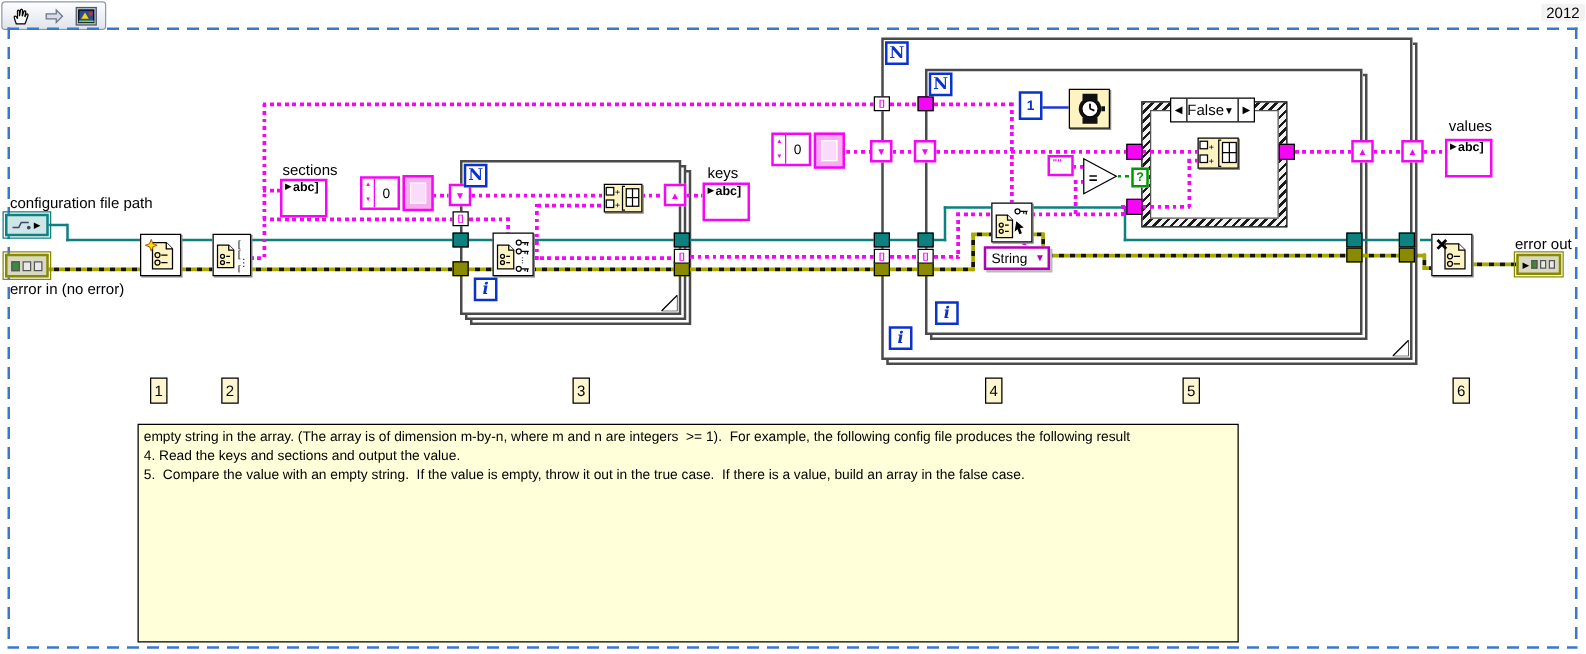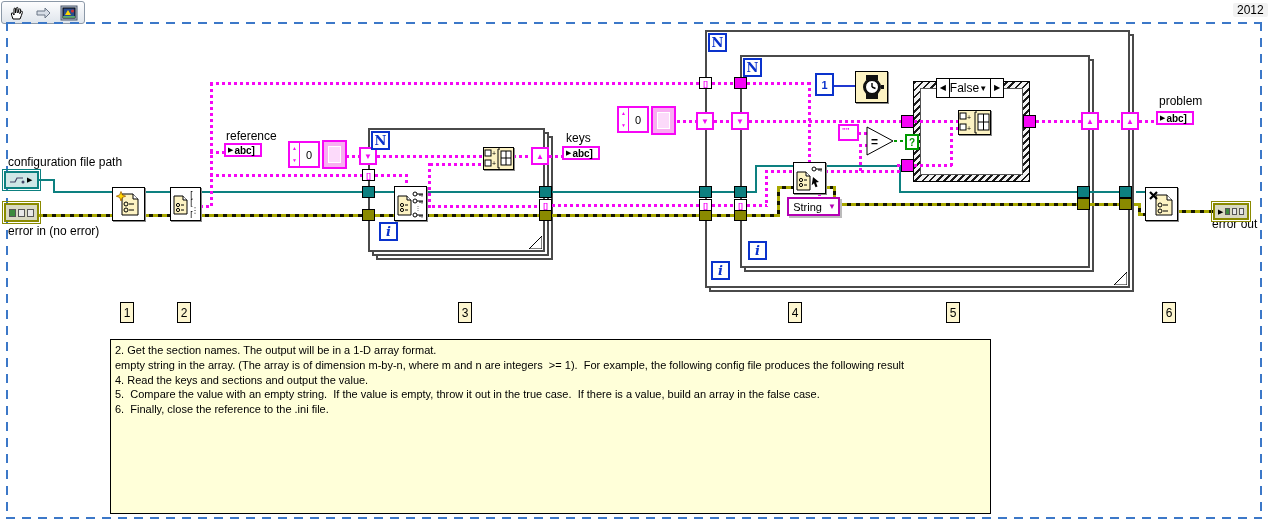--- a/index.html
+++ b/index.html
@@ -45,22 +45,22 @@
          font-size:10px;display:flex;align-items:center;justify-content:center;}
   
   .vi{position:absolute;background:#fff;border:1px solid #000;box-shadow:1px 1px 0 #888;
       display:flex;align-items:center;justify-content:center;box-sizing:border-box;}
   .const-num{position:absolute;box-sizing:border-box;border:2px solid #f606f6;background:#fff;display:flex;}
   .const-num .spin{width:9px;border-right:1px solid #f606f6;display:flex;flex-direction:column;}
   .const-num .spin span{flex:1;font-size:5px;color:#f606f6;text-align:center;line-height:10px;}
   .const-num .val{flex:1;font-size:11px;display:flex;align-items:center;justify-content:center;}
   .arr-cell{position:absolute;box-sizing:border-box;border:2px solid #f606f6;background:#f9aef2;padding:4px;}
   .arr-cell div{width:100%;height:100%;background:#fcdafa;border:1px solid #fff;box-sizing:border-box;}
-  .ind{position:absolute;box-sizing:border-box;height:14px;border:2px solid #f606f6;background:#fff;
-       display:flex;align-items:center;padding:0 2px;gap:1px;}
+  .ind{position:absolute;box-sizing:border-box;height:31px;border:2px solid #f606f6;background:#fff;
+       display:flex;align-items:flex-start;padding:0 2px;gap:1px;}
   .ind .caret{font-size:7px;}
   .ind .txt{font-size:10px;font-weight:bold;letter-spacing:0;}
   .cluster{position:absolute;box-sizing:border-box;border:2px solid #8a8a00;outline:1px solid #8a8a00;
            outline-offset:1px;background:#d9d9c2;display:flex;align-items:center;gap:2px;padding:0 3px;}
   .cluster .caret{font-size:7px;}
   .cluster i{display:block;width:6px;height:6px;border:1px solid #555;}
   .pathctl{position:absolute;box-sizing:border-box;border:2px solid #0d8080;outline:1px solid #0d8080;
            outline-offset:1px;background:#cfe6e6;display:flex;align-items:center;gap:2px;padding:0 3px;}
   .lbl{position:absolute;font-size:12px;white-space:nowrap;}
   .ring{position:absolute;box-sizing:border-box;border:2px solid #b400b4;background:#fff;display:flex;
@@ -412,54 +412,52 @@
     <span style="font-size:7px;">▶</span>
   </div>
 
   <div class="lbl" style="left:8px;top:224px;">error in (no error)</div>
   <div class="cluster" style="left:4px;top:203px;width:35px;height:19px;">
     <i style="background:#3c8a3c;"></i>
     <i style="background:#e8e8e8;"></i>
     <i style="background:#e8e8e8;"></i>
   </div>
 
-  <div class="lbl" style="left:226px;top:129px;">reference</div>
+  <div class="lbl" style="left:226px;top:129px;">sections</div>
   <div class="ind" style="left:224px;top:143px;width:38px;">
     <span class="caret">▶</span>
     <span class="txt">abc]</span>
   </div>
 
   <div class="lbl" style="left:566px;top:131px;">keys</div>
   <div class="ind" style="left:562px;top:146px;width:38px;">
     <span class="caret">▶</span>
     <span class="txt">abc]</span>
   </div>
 
-  <div class="lbl" style="left:1159px;top:94px;">problem</div>
+  <div class="lbl" style="left:1159px;top:94px;">values</div>
   <div class="ind" style="left:1156px;top:111px;width:38px;">
     <span class="caret">▶</span>
     <span class="txt">abc]</span>
   </div>
 
-  <div class="lbl" style="left:1212px;top:188px;margin-top:29px;">error out</div>
+  <div class="lbl" style="left:1212px;top:188px;">error out</div>
   <div class="cluster" style="left:1213px;top:203px;width:36px;height:17px;">
     <span class="caret">▶</span>
     <i style="background:#3c8a3c;width:5px;height:5px;"></i>
     <i style="background:#e8e8e8;width:5px;height:5px;"></i>
     <i style="background:#e8e8e8;width:5px;height:5px;"></i>
   </div>
 
   <div class="step" style="left:120px;top:302px;">1</div>
   <div class="step" style="left:177px;top:302px;">2</div>
   <div class="step" style="left:458px;top:302px;">3</div>
   <div class="step" style="left:788px;top:302px;">4</div>
   <div class="step" style="left:946px;top:302px;">5</div>
   <div class="step" style="left:1162px;top:302px;">6</div>
 
   <div class="comment">
-    <div>2. Get the section names. The output will be in a 1-D array format.</div>
     <div>empty string in the array. (The array is of dimension m-by-n, where m and n are integers  &gt;= 1).  For example, the following config file produces the following result</div>
     <div>4. Read the keys and sections and output the value.</div>
     <div>5.  Compare the value with an empty string.  If the value is empty, throw it out in the true case.  If there is a value, build an array in the false case.</div>
-    <div>6.  Finally, close the reference to the .ini file.</div>
   </div>
 
 </div>
 
 </body></html>

